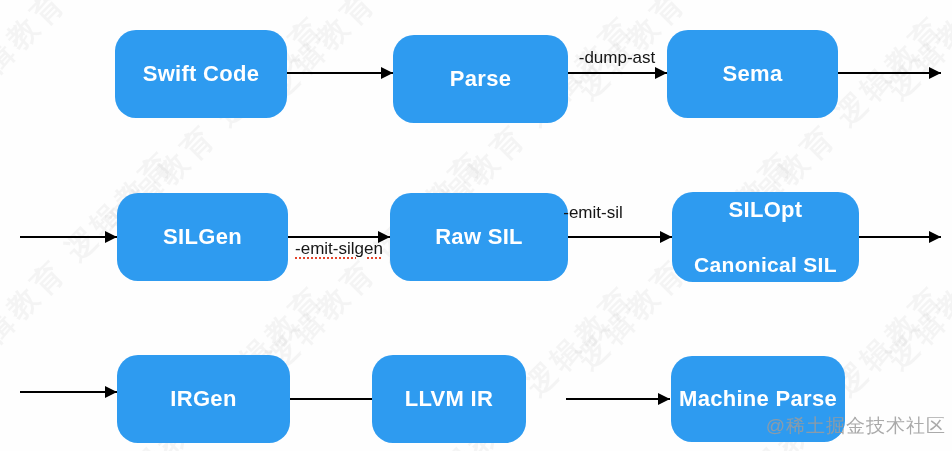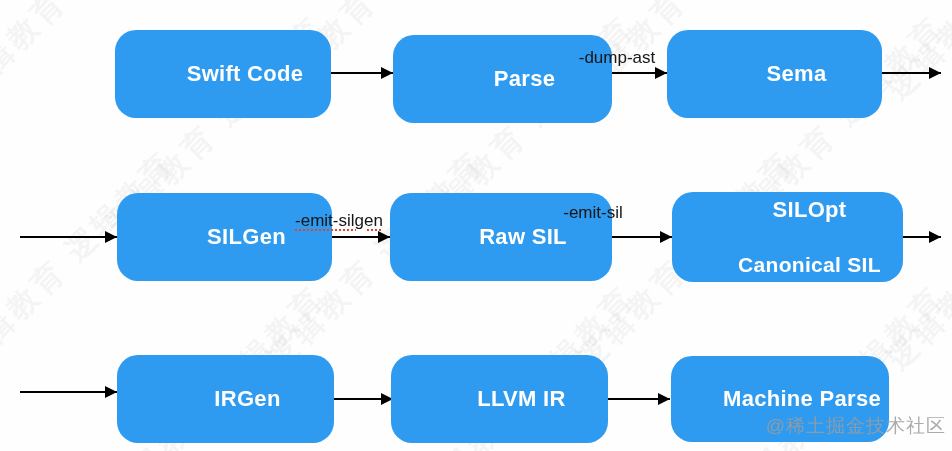--- a/index.html
+++ b/index.html
@@ -14,37 +14,37 @@
     position:absolute;transform:rotate(-45deg);
     font-weight:700;font-size:30px;letter-spacing:5px;white-space:nowrap;
     color:#6a6a6a;opacity:.06;
   }
   
   .node{
     position:absolute;z-index:2;
     background:#2E9BF0;border-radius:21px;
     display:flex;flex-direction:column;align-items:center;justify-content:center;
     color:#ffffff;font-weight:700;font-size:22px;line-height:26px;
-    text-align:center;letter-spacing:.3px;padding-left:44px;
+    text-align:center;letter-spacing:.3px;
   }
   .node .nline2{font-size:21px;margin-top:29px;}
   
   .arrow{position:absolute;z-index:1;height:2px;background:#000;}
   .arrow::after{
     content:"";position:absolute;right:0;top:-5px;width:0;height:0;
     border-left:12px solid #000;border-top:6px solid transparent;border-bottom:6px solid transparent;
   }
   
   .elabel{
     position:absolute;z-index:3;width:140px;text-align:center;
     font-size:17px;line-height:20px;color:#161616;
   }
   .elabel.sp{
     text-decoration:underline dotted #E2442B;
-    text-decoration-thickness:2px;text-underline-offset:3px;
+    text-decoration-thickness:2px;text-underline-offset:3px;margin-top:28px;
   }
   
   #credit{
     position:absolute;z-index:5;right:6px;top:413px;
     font-size:19px;letter-spacing:1px;color:#9c9c9c;opacity:.85;
   }
 </style>
 </head>
 <body>
 
@@ -96,21 +96,21 @@
     <span>SILOpt</span>
     <span class="nline2">Canonical SIL</span>
   </div>
   <div class="arrow" style="left:843px;top:236px;width:98px"></div>
 
   <div class="arrow" style="left:20px;top:391px;width:97px"></div>
   <div class="node" style="left:117px;top:355px;width:173px;height:88px">
     <span>IRGen</span>
   </div>
   <div class="arrow" style="left:290px;top:398px;width:103px"></div>
-  <div class="node" style="left:391px;top:355px;width:173px;height:88px">
+  <div class="node" style="left:372px;top:355px;width:154px;height:88px">
     <span>LLVM IR</span>
   </div>
   <div class="arrow" style="left:566px;top:398px;width:104px"></div>
   <div class="node" style="left:671px;top:356px;width:174px;height:86px">
     <span>Machine Parse</span>
   </div>
 
   <div id="credit">@稀土掘金技术社区</div>
 
 </div>

